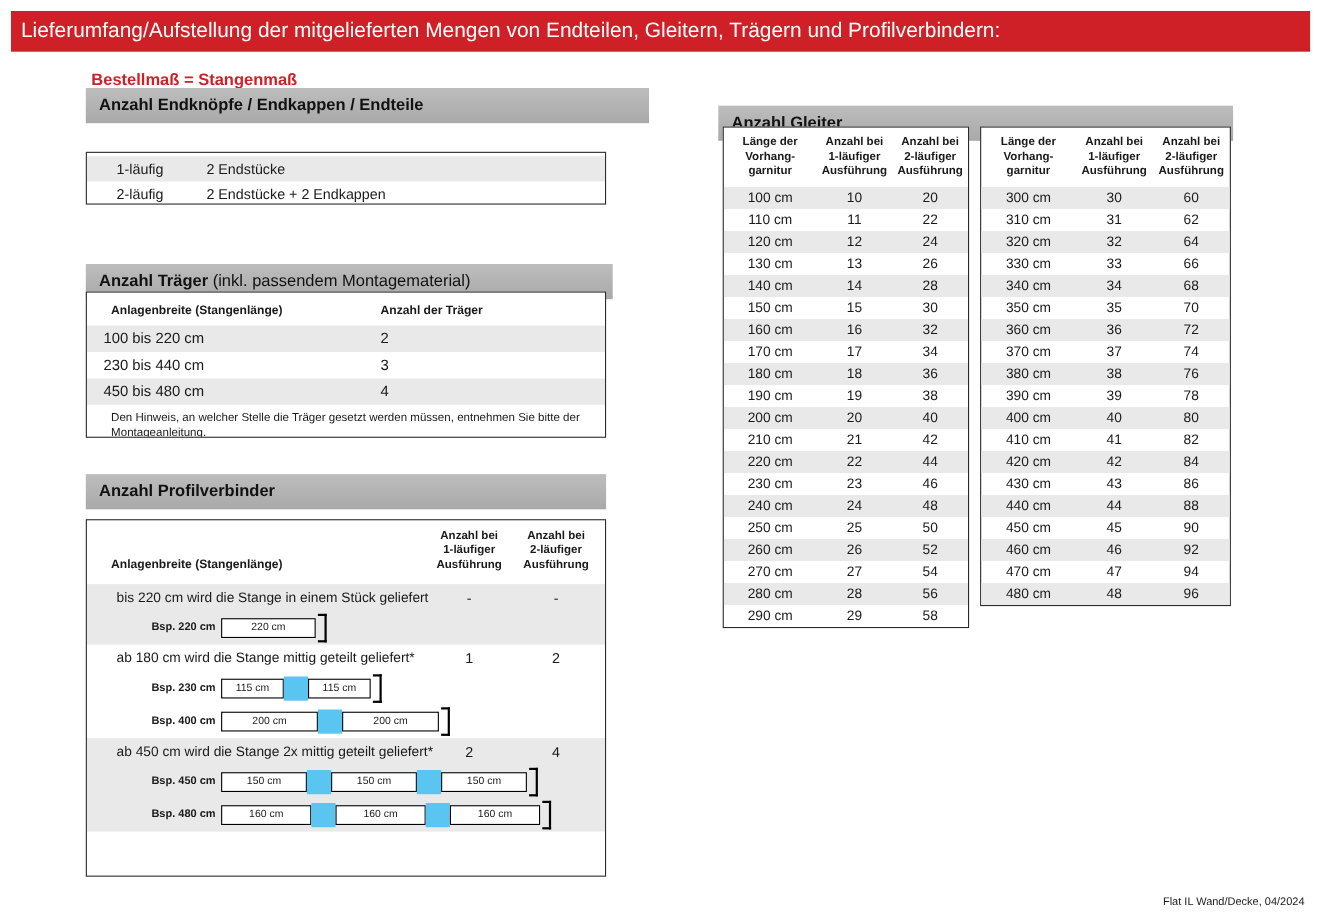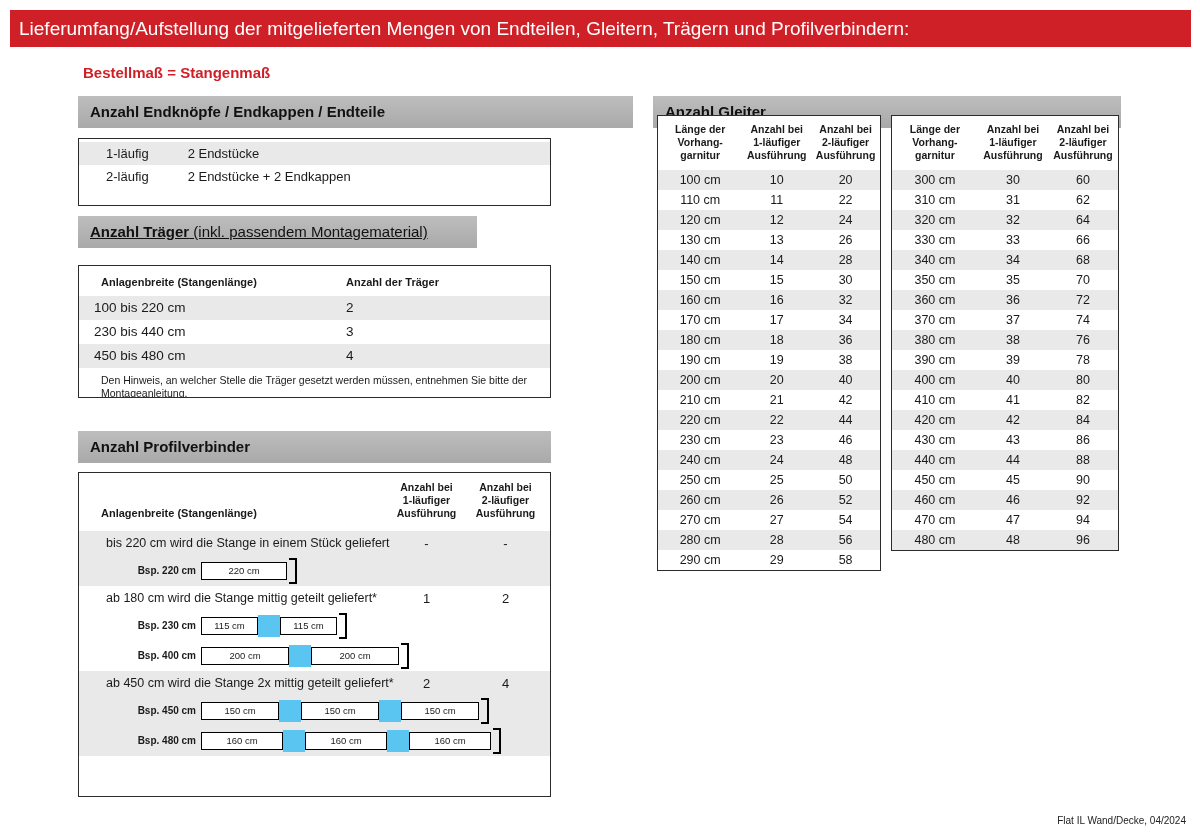--- a/index.html
+++ b/index.html
@@ -12,29 +12,29 @@
 
   
   .top-bar { left:10px; top:10px; width:1181px; height:37px; background:var(--red);
              color:#fff; font-size:19px; font-weight:normal; line-height:37px; padding-left:9px; }
   .subtitle { left:83px; top:64px; font-size:15px; font-weight:bold; color:var(--red); }
 
   
   .sec-bar { height:32px; line-height:32px; padding-left:12px; font-size:15px; font-weight:bold;
              background:linear-gradient(#bdbdbd, #a9a9a9); color:#111; }
   .sec-bar .normal { font-weight:normal; }
-  #endteile-bar { left:78px; top:96px; width:555px; }
-  #traeger-bar  { left:78px; top:216px; width:399px;text-decoration:underline; }
+  #endteile-bar { left:78px; top:80px; width:512px; }
+  #traeger-bar  { left:78px; top:240px; width:479px; }
   #profil-bar   { left:78px; top:431px; width:473px; }
   #gleiter-bar  { left:653px; top:96px; width:468px; }
 
   .box { border:1px solid #2b2b2b; background:#fff; overflow:hidden; }
 
   
-  #et-box { left:78px; top:138px; width:473px; height:68px; padding-top:3px; }
+  #et-box { left:78px; top:138px; width:473px; height:48px; padding-top:3px; }
   .et-row { height:23px; line-height:23px; font-size:13px; padding-left:27px; }
   .et-row .lbl { display:inline-block; width:78px; }
 
   
   #tr-box { left:78px; top:265px; width:473px; height:133px; }
   .tr-head { position:relative; height:30px; }
   .tr-head-w { position:absolute; left:22px; top:10px; font-size:11px; font-weight:bold; }
   .tr-head-c { position:absolute; left:267px; top:10px; font-size:11px; font-weight:bold; }
   .tr-row { position:relative; height:24px; line-height:24px; font-size:13.5px; padding-left:15px; }
   .tr-row .val { position:absolute; left:267px; top:0; }

